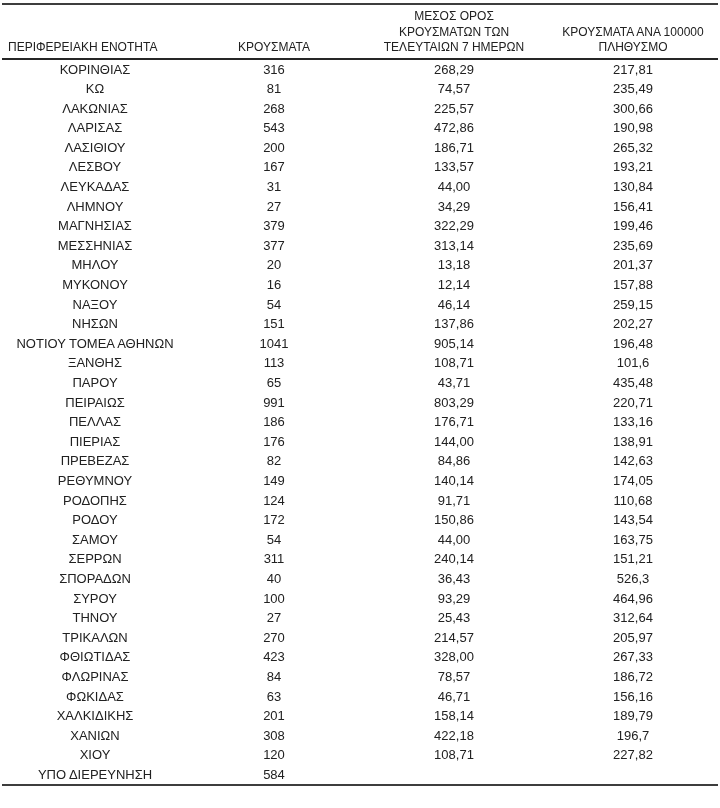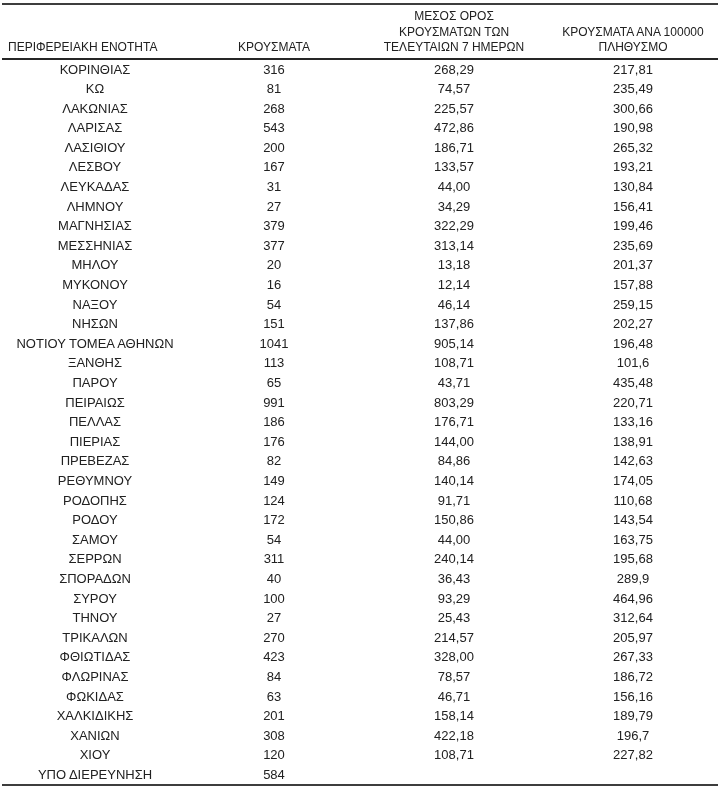--- a/index.html
+++ b/index.html
@@ -212,27 +212,27 @@
       <div class="trow">
         <div class="td c1">ΣΑΜΟΥ</div>
         <div class="td c2">54</div>
         <div class="td c3">44,00</div>
         <div class="td c4">163,75</div>
       </div>
       <div class="trow">
         <div class="td c1">ΣΕΡΡΩΝ</div>
         <div class="td c2">311</div>
         <div class="td c3">240,14</div>
-        <div class="td c4">195,68</div>
+        <div class="td c4">151,21</div>
       </div>
       <div class="trow">
         <div class="td c1">ΣΠΟΡΑΔΩΝ</div>
         <div class="td c2">40</div>
         <div class="td c3">36,43</div>
-        <div class="td c4">289,9</div>
+        <div class="td c4">526,3</div>
       </div>
       <div class="trow">
         <div class="td c1">ΣΥΡΟΥ</div>
         <div class="td c2">100</div>
         <div class="td c3">93,29</div>
         <div class="td c4">464,96</div>
       </div>
       <div class="trow">
         <div class="td c1">ΤΗΝΟΥ</div>
         <div class="td c2">27</div>

